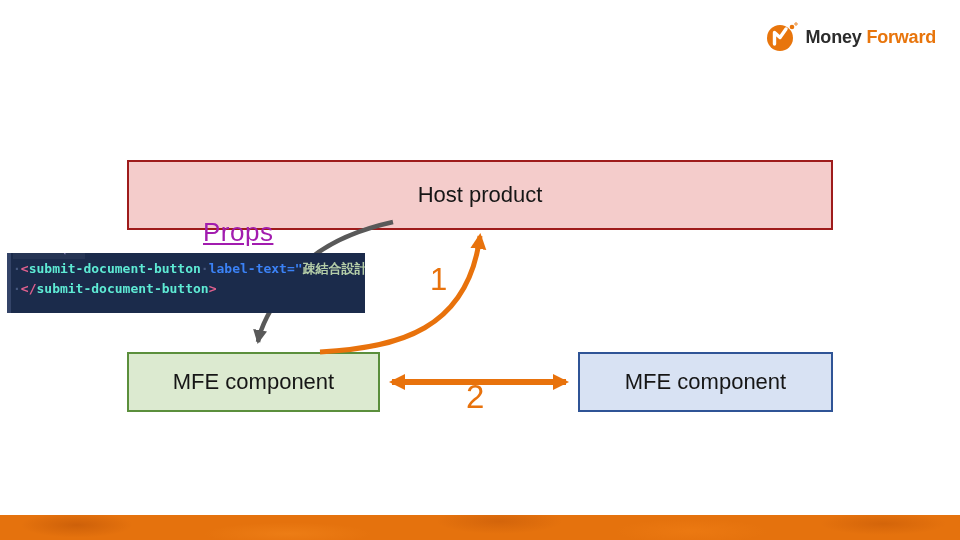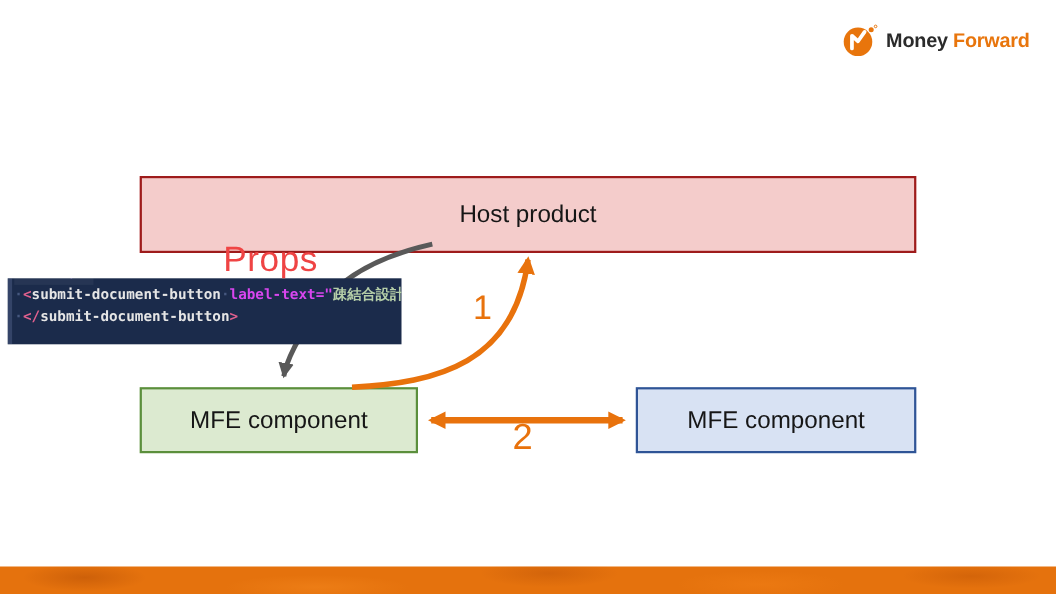--- a/index.html
+++ b/index.html
@@ -37,21 +37,21 @@
     position:absolute;display:flex;align-items:center;justify-content:center;
     font-size:22px;color:#161616;z-index:1;
   }
   .box-host{left:127px;top:160px;width:706px;height:70px;
     background:var(--host-fill);border:2px solid var(--host-border);}
   .box-mfe-left{left:127px;top:352px;width:253px;height:60px;
     background:var(--mfe-left-fill);border:2px solid var(--mfe-left-border);}
   .box-mfe-right{left:578px;top:352px;width:255px;height:60px;
     background:var(--mfe-right-fill);border:2px solid var(--mfe-right-border);}
   
-  .lbl-props{position:absolute;left:203px;top:217px;font-size:32px;color:#ef4444;z-index:4;letter-spacing:.5px;}
+  .lbl-props{position:absolute;left:203px;top:217px;font-size:26px;color:#a21caf;z-index:4;letter-spacing:.5px;text-decoration:underline;}
   .lbl-step{position:absolute;color:var(--arrow-orange);z-index:4;font-weight:400;}
   .lbl-step1{left:430px;top:262px;font-size:31px;}
   .lbl-step2{left:466px;top:378px;font-size:33px;}
   
   .arrows{position:absolute;left:0;top:0;width:960px;height:540px;z-index:2;}
   .stroke-gray{stroke:var(--arrow-gray);stroke-width:4.5;fill:none;}
   .stroke-orange{stroke:var(--arrow-orange);stroke-width:5;fill:none;}
   .stroke-orange-thick{stroke:var(--arrow-orange);stroke-width:6;fill:none;}
   .head-gray{fill:var(--arrow-gray);}
   .head-orange{fill:var(--arrow-orange);}
@@ -61,22 +61,22 @@
     background:var(--code-bg);z-index:3;overflow:hidden;
     font-family:"DejaVu Sans Mono","Liberation Mono",monospace;
     font-size:13px;font-weight:600;line-height:20px;color:#dcdcdc;
     padding-left:6px;
   }
   .code::before{content:"";position:absolute;left:0;top:0;bottom:0;width:4px;
     background:rgba(140,160,210,.22);}
   .code-line{white-space:pre;}
   .code-clip{margin-top:-14px;color:#8583B1;background:rgba(255,255,255,.05);width:72px;}
   .tok-punc{color:#E0608E;}
-  .tok-tag{color:#e5e5e5;}
-  .tok-attr{color:#d946ef;}
+  .tok-tag{color:#5eead4;}
+  .tok-attr{color:#3b82f6;}
   .tok-val{color:#B5CEA8;}
   .tok-dot{color:#46587f;}
   
   .footer{
     position:absolute;left:0;top:515px;width:960px;height:25px;z-index:5;
     background:
       radial-gradient(80px 18px at 8% 40%, rgba(150,55,0,.30), transparent 70%),
       radial-gradient(120px 16px at 30% 75%, rgba(255,150,40,.30), transparent 70%),
       radial-gradient(90px 18px at 52% 25%, rgba(165,65,5,.28), transparent 70%),
       radial-gradient(110px 18px at 72% 65%, rgba(255,140,30,.26), transparent 70%),

